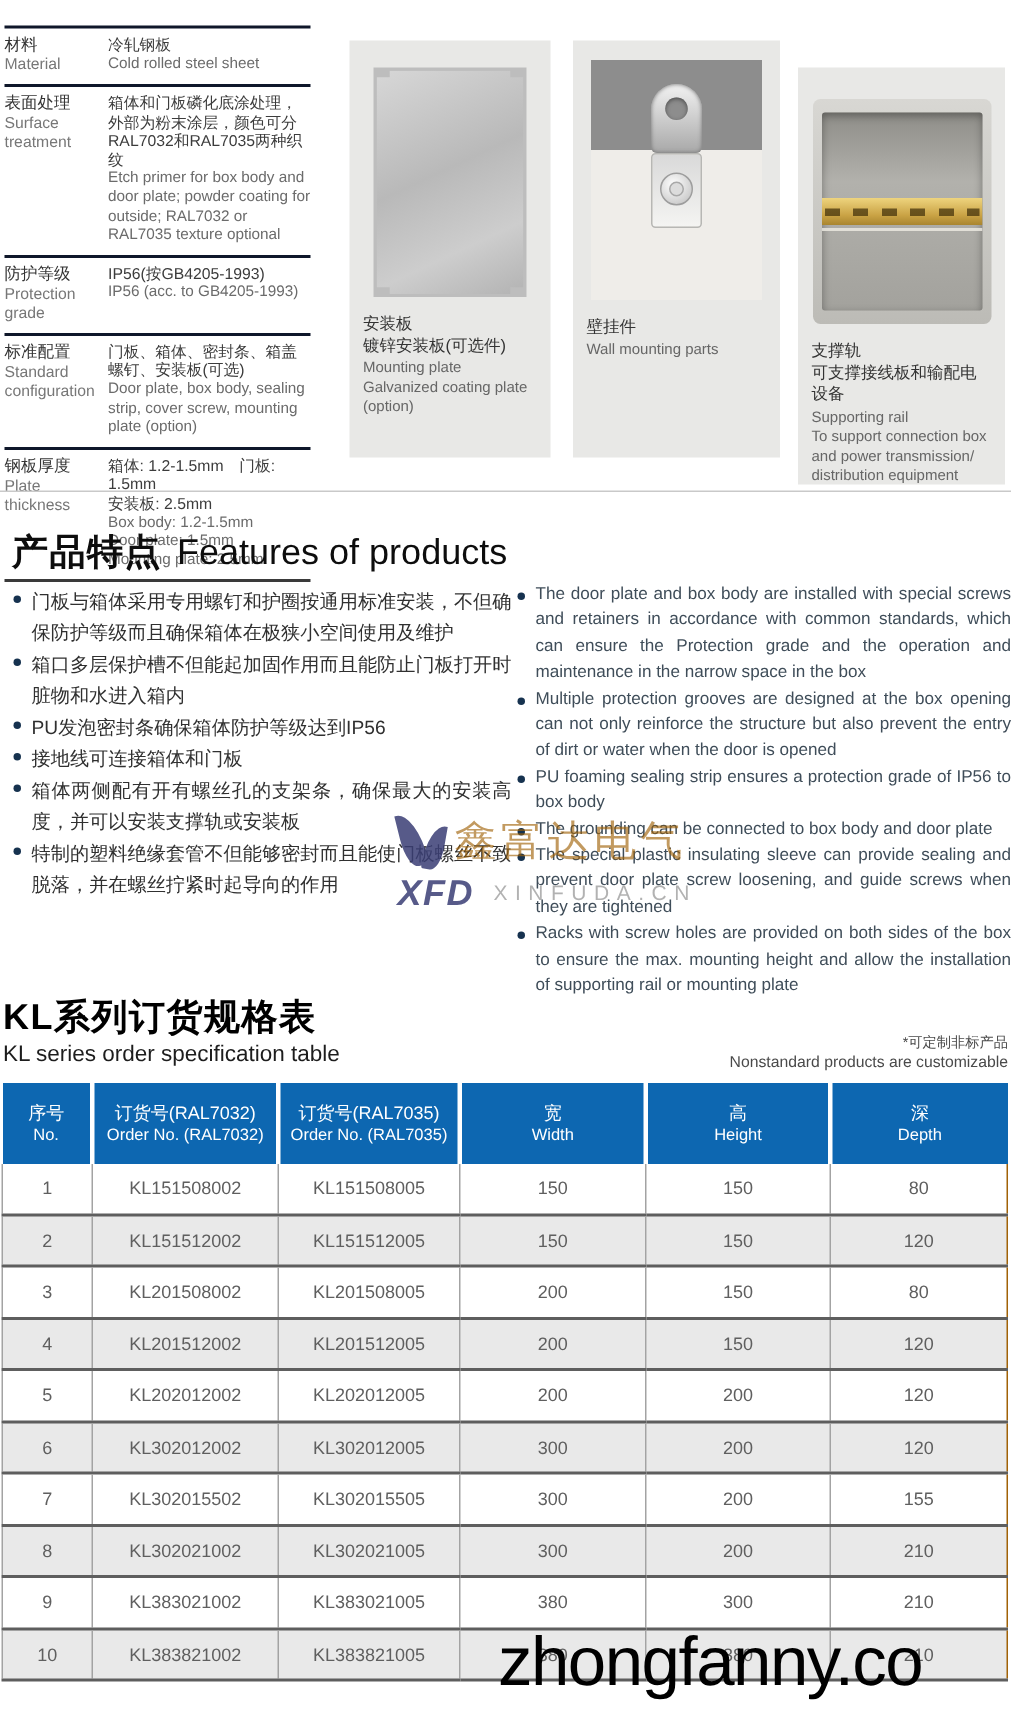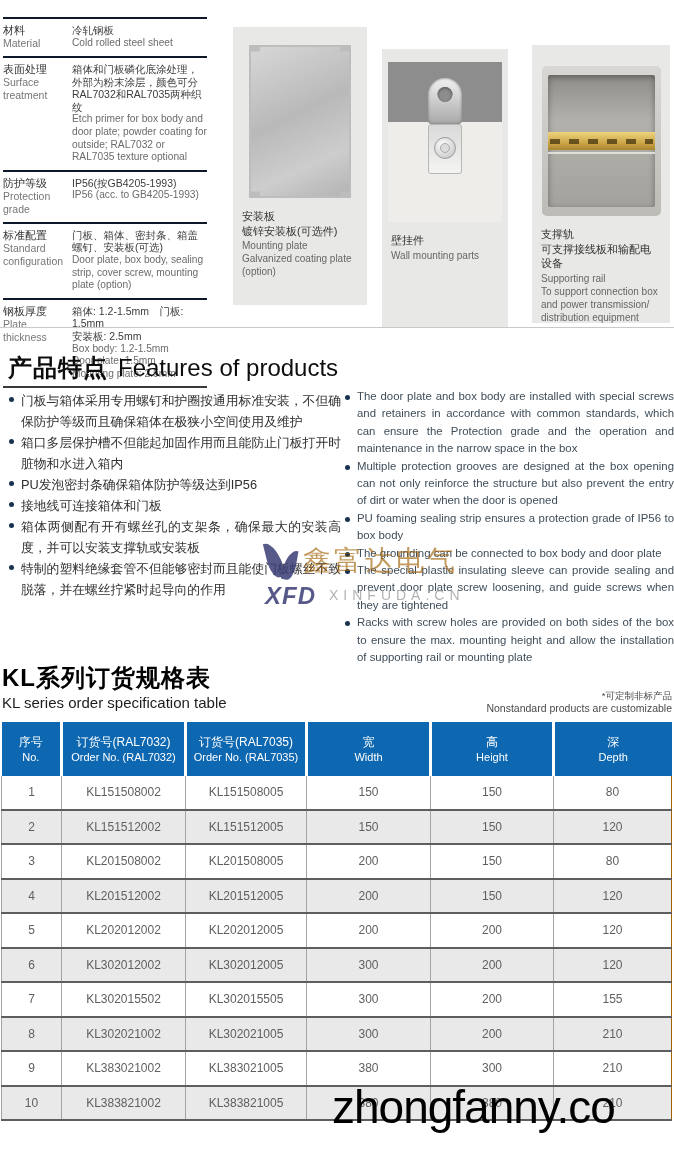--- a/index.html
+++ b/index.html
@@ -18,21 +18,21 @@
   .spec-label{width:69px;flex:none;}
   .spec-label .l-zh{font-size:11px;color:#333;line-height:13px;}
   .spec-label .l-en{font-size:10.5px;color:#777;line-height:13px;}
   .spec-val{flex:1;}
   .spec-val .v-zh{font-size:10.5px;color:#3c3c3c;line-height:12.6px;white-space:pre-line;}
   .spec-val .v-en{font-size:10.2px;color:#6b6b6b;line-height:12.6px;white-space:pre-line;}
 
   
   .card{position:absolute;top:27px;height:278px;background:#e8e8e6;}
   .card1{left:233px;width:134px;}
-  .card2{left:382px;width:126px;margin-top:22px;}
+  .card2{left:382px;width:138px;}
   .card3{left:532px;width:138px;margin-top:18px;}
   .cap{padding:11px 9px 0;}
   .cap .c-zh{font-size:11px;color:#333;line-height:14.5px;white-space:pre-line;}
   .cap .c-en{font-size:10px;color:#666;line-height:13px;white-space:pre-line;margin-top:1px;}
 
   .photo1{position:relative;margin:18px auto 0;width:102px;height:153px;background:#bdbdbd;}
   .plate{position:absolute;inset:2px;
     background:linear-gradient(155deg,#d7d7d7 0%,#b9b9b9 45%,#cdcdcd 75%,#b3b3b3 100%);
     clip-path:polygon(9% 0,91% 0,91% 3%,100% 3%,100% 97%,91% 97%,91% 100%,9% 100%,9% 97%,0 97%,0 3%,9% 3%);}
   .photo2{position:relative;margin:13px auto 0;width:114px;height:160px;background:#efede9;overflow:hidden;}

